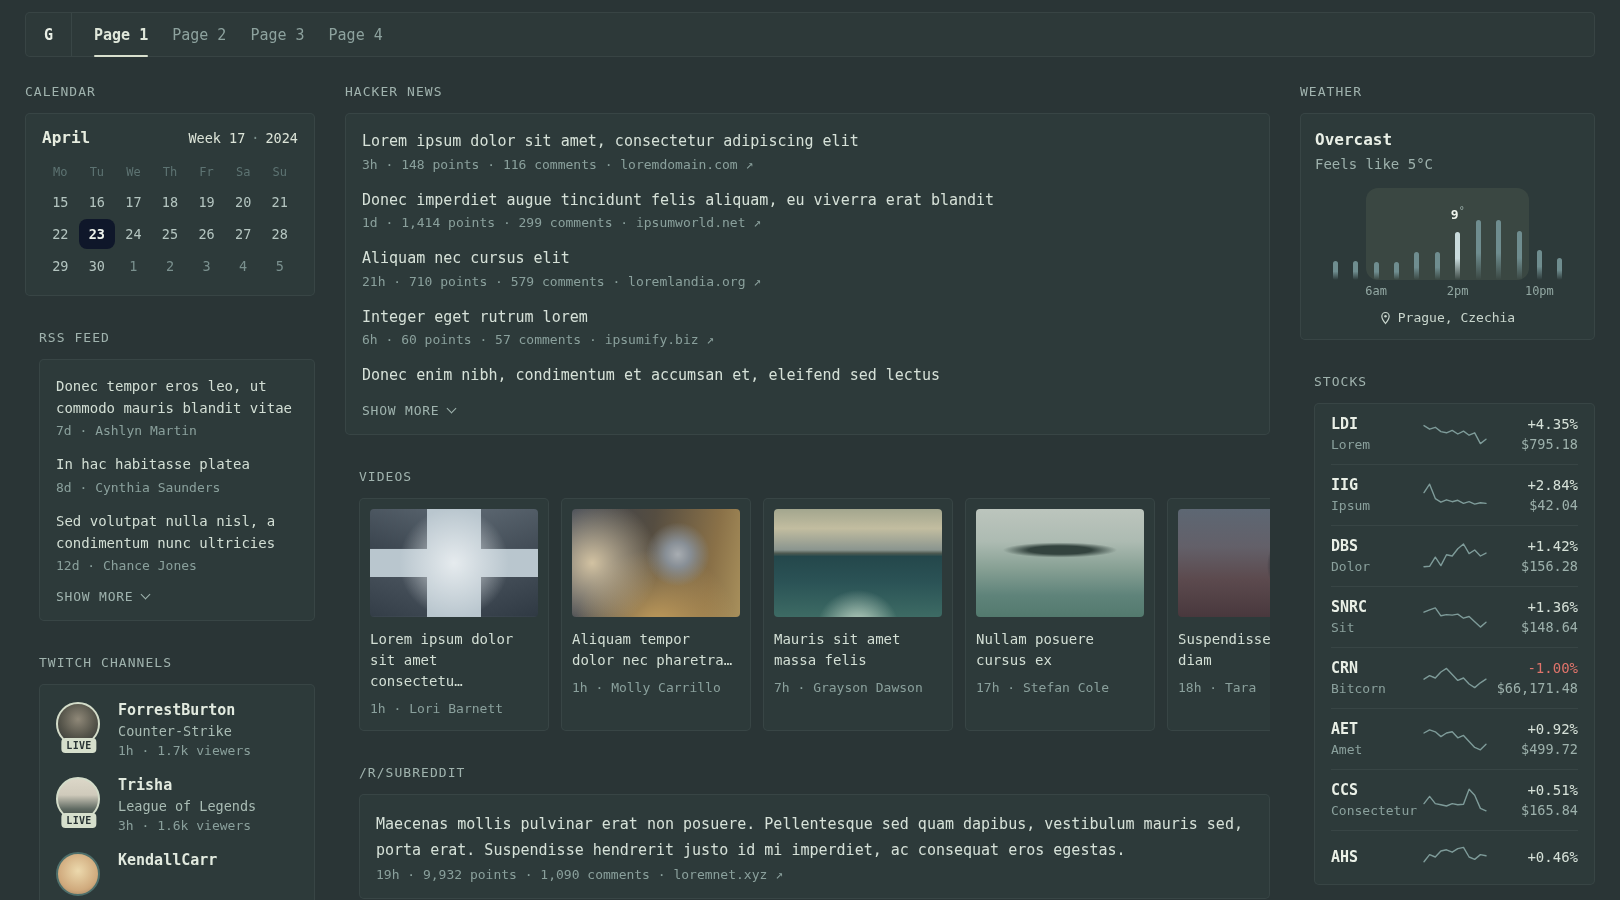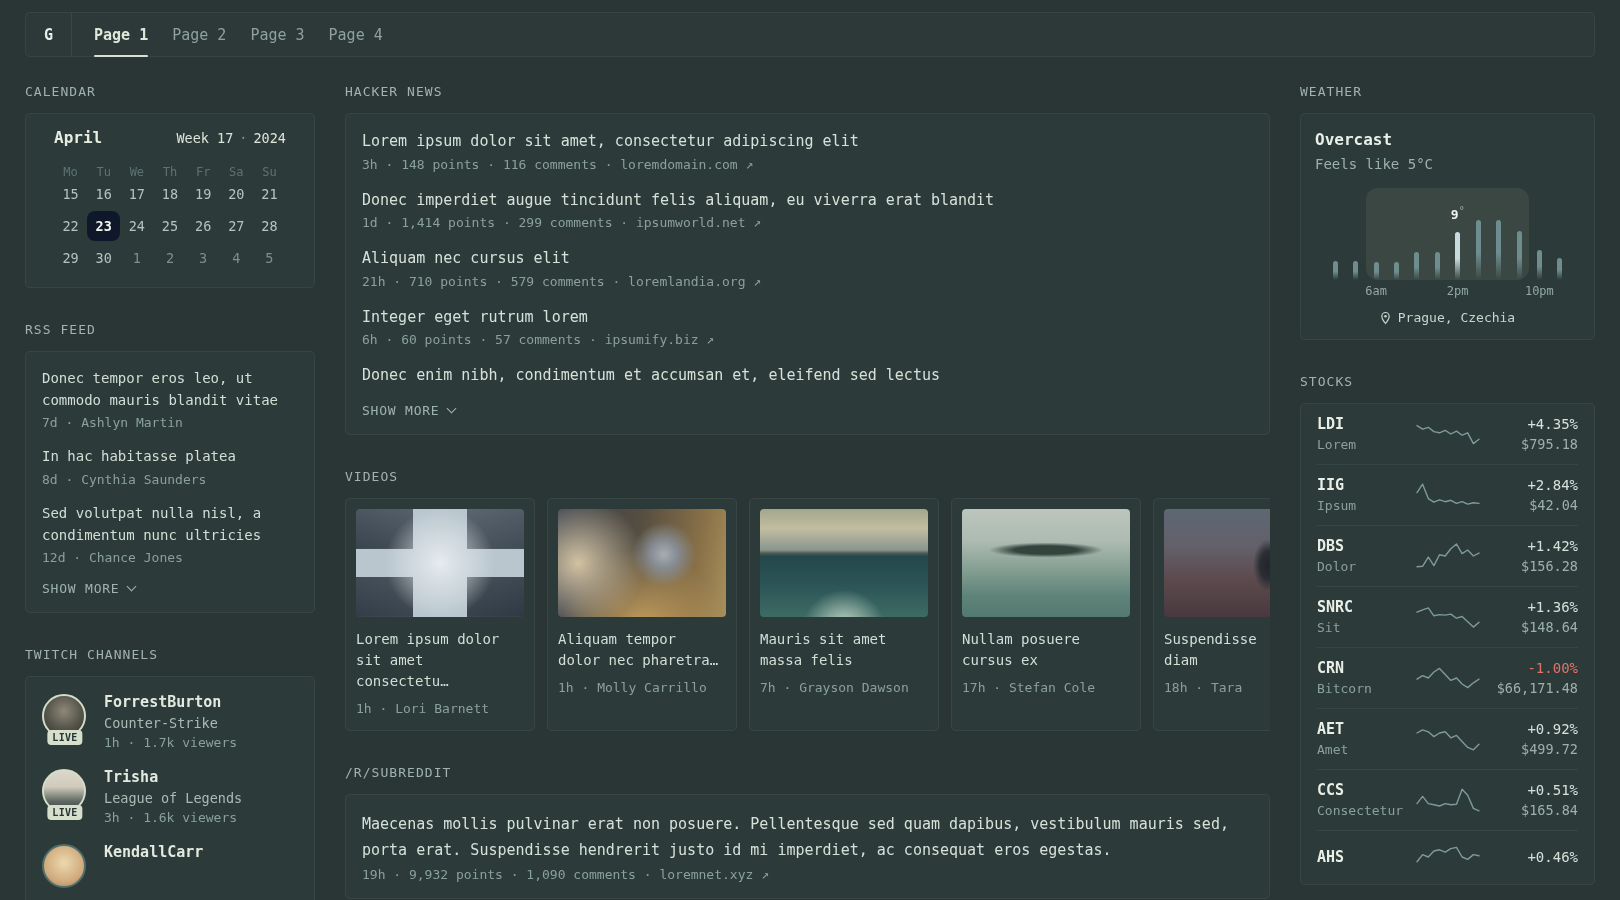--- a/index.html
+++ b/index.html
@@ -36,21 +36,21 @@
   .tab.active::after {
     content: ""; position: absolute; left: 12px; right: 12px; bottom: -1px;
     height: 2px; background: #d8e0ce; border-radius: 1px;
   }
 
   
   .cols { display: flex; gap: 30px; margin-top: 27px; }
   .col-left  { width: 290px; flex: none; }
   .col-mid   { flex: 1; min-width: 0; }
   .col-right { width: 295px; flex: none; }
-  section + section { margin-top: 34px; }
+  section + section { margin-top: 34px; margin-left: 14px; }
   .sec-title {
     font-size: 13px; font-weight: normal; letter-spacing: 0.08em;
     color: #a0b3ae; margin-bottom: 14px;
   }
   .card {
     background: #2d3a3a;
     border: 1px solid rgba(210,230,225,0.07);
     border-radius: 5px;
   }
   .pad { padding: 16px; }
@@ -60,28 +60,28 @@
     background: none; border: none; cursor: pointer; font: inherit;
     font-size: 13px; letter-spacing: 0.06em; color: #9fb3ae;
   }
   .chev {
     width: 7px; height: 7px; margin-top: -4px;
     border-right: 1.5px solid currentColor; border-bottom: 1.5px solid currentColor;
     transform: rotate(45deg);
   }
 
   
-  .cal-card { padding: 14px 28px 14px; }
+  .cal-card { padding: 14px 16px 14px; }
   .cal-head { display: flex; justify-content: space-between; align-items: baseline; }
   .cal-month { font-size: 16px; font-weight: bold; color: #e6ecdf; }
   .cal-week { font-size: 13.5px; color: #dce4d8; }
   .cal-week .dot { color: #7c918d; margin: 0 6px; }
   .cal-grid { display: grid; grid-template-columns: repeat(7, 1fr); text-align: center; }
   .cal-weekdays { margin-top: 18px; font-size: 12px; color: #5d7372; }
-  .cal-days { row-gap: 2px; font-size: 13.5px; color: #b4c5c0; }
+  .cal-days { margin-top: 8px; row-gap: 2px; font-size: 13.5px; color: #b4c5c0; }
   .cal-day { height: 30px; display: flex; align-items: center; justify-content: center; cursor: pointer; }
   .cal-day.sel {
     background: #0f172a; border-radius: 8px; color: #eff4ec; font-weight: bold;
   }
   .cal-day.muted { color: #7a908e; }
 
   
   .feed-item + .feed-item { margin-top: 16px; }
   .item-title { font-size: 14px; line-height: 1.55; color: #d3dfd5; cursor: pointer; }
 

